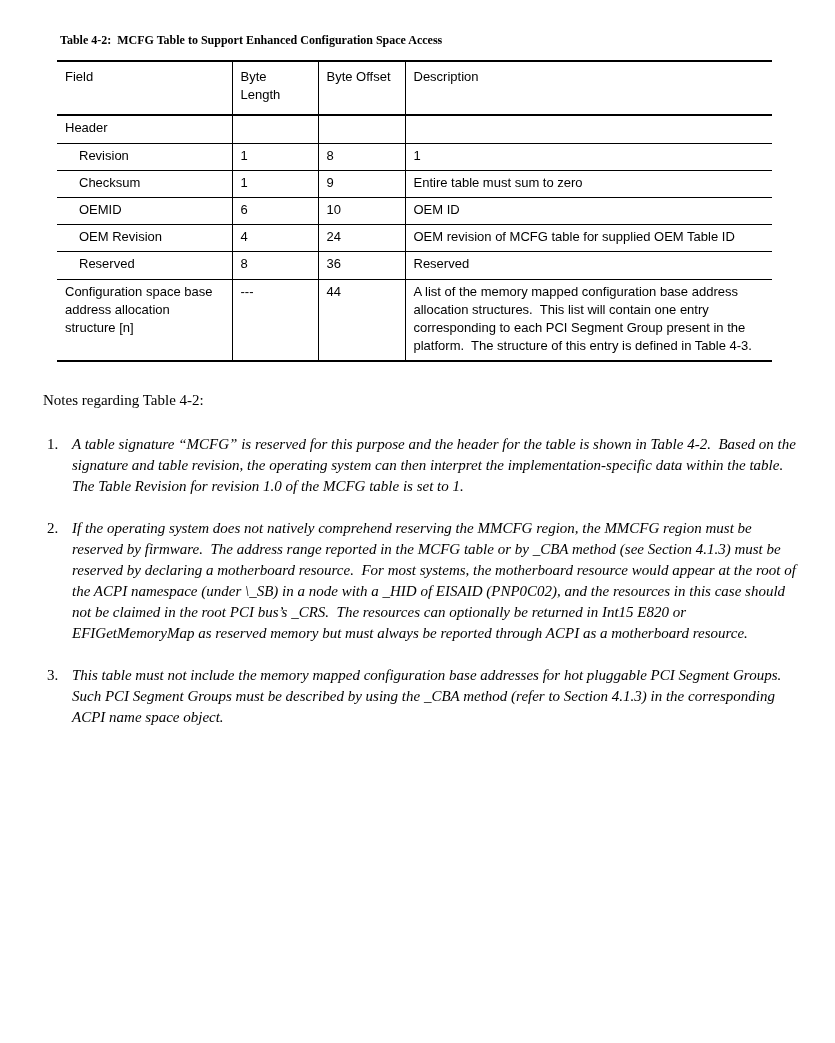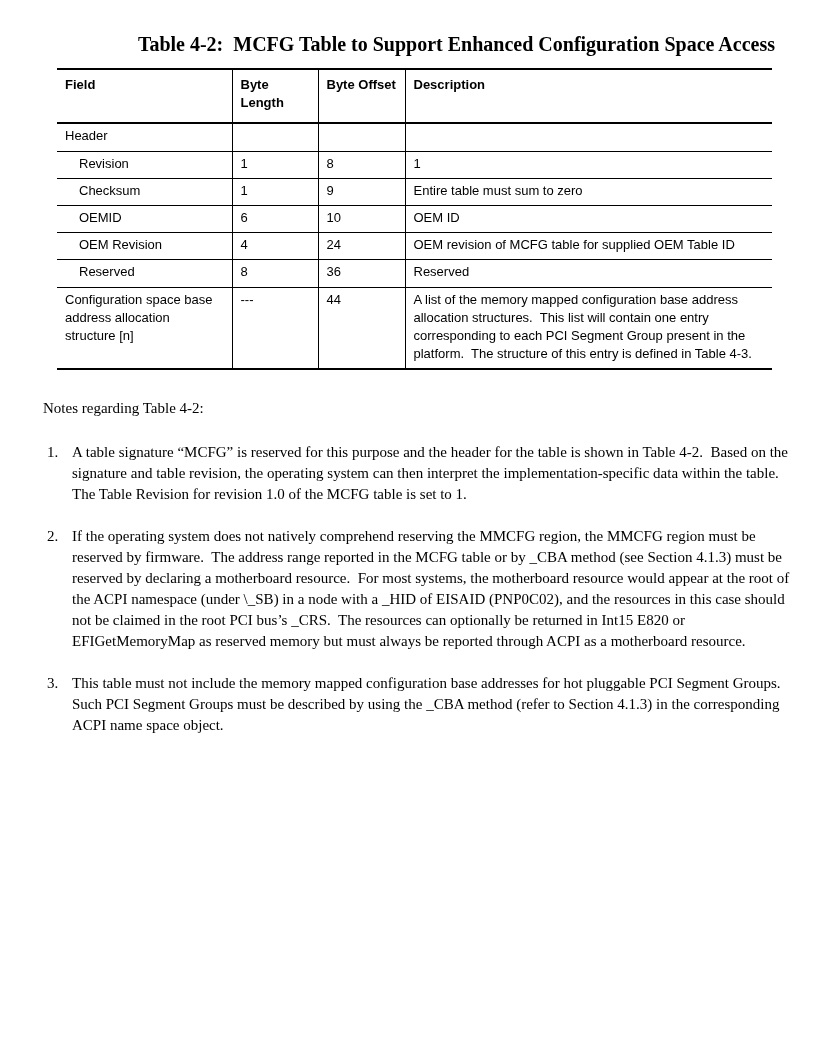--- a/index.html
+++ b/index.html
@@ -12,23 +12,23 @@
     width: 835px; height: 1043px;
     overflow: hidden;
     font-family: "Liberation Sans", sans-serif;
   }
   .page {
     width: 835px; height: 1043px;
     position: relative;
   }
   .table-caption {
     margin: 33px 60px 12px 60px;
-    text-align: right;
+    text-align: left;
     font-family: "Liberation Serif", serif;
-    font-size: 20px;
+    font-size: 12px;
     font-weight: bold;
     white-space: pre-wrap;
   }
   table.spec {
     border-collapse: collapse;
     table-layout: fixed;
     width: 715px;
     margin-left: 57px;
     font-family: "Liberation Sans", sans-serif;
     font-size: 13px;
@@ -41,21 +41,21 @@
   table.spec col.c-boff   { width: 87px; }
   table.spec col.c-desc   { width: 367px; }
   table.spec thead tr { border-bottom: 2px solid #000; }
   table.spec tbody tr { border-bottom: 1px solid #000; margin-left: 39px; }
   table.spec th, table.spec td {
     vertical-align: top;
     padding: 3px 8px 5px 8px;
     text-align: left;
   }
   table.spec th {
-    font-weight: bold;
+    font-weight: normal;
     padding-top: 6px;
     padding-bottom: 10px;
   }
   table.spec th:not(:last-child),
   table.spec td:not(:last-child) { border-right: 1px solid #000; }
   td.field-cell.indent { padding-left: 22px; }
   td.num-cell { text-align: center; }
   td.desc-cell { white-space: pre-wrap; }
   .empty-cell { min-height: 18px; }
 
@@ -74,20 +74,21 @@
     margin: 0 0 21px 0;
   }
   .note-number {
     flex: 0 0 29px;
     padding-left: 4px;
   }
   .note-text {
     flex: 1;
     margin: 0;
     white-space: pre-wrap;
+    font-style: italic;
   }
 </style>
 </head>
 <body>
 
 <div class="page">
 
   <h1 class="table-caption">Table 4-2:  MCFG Table to Support Enhanced Configuration Space Access</h1>
 
   <table class="spec">

